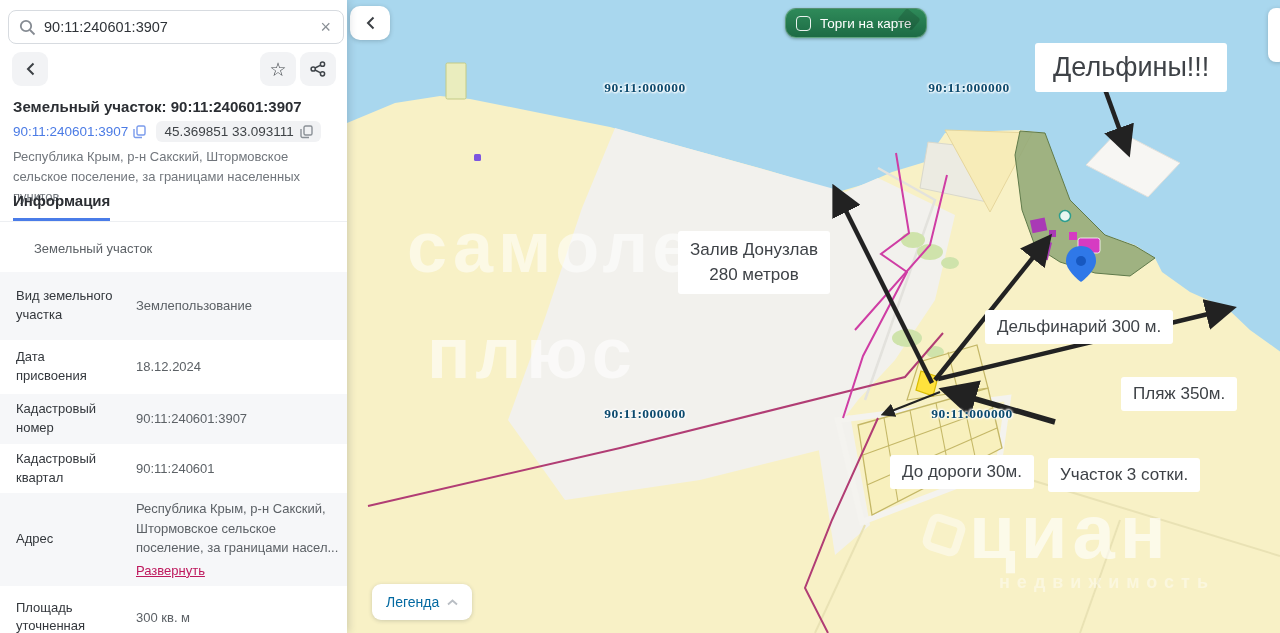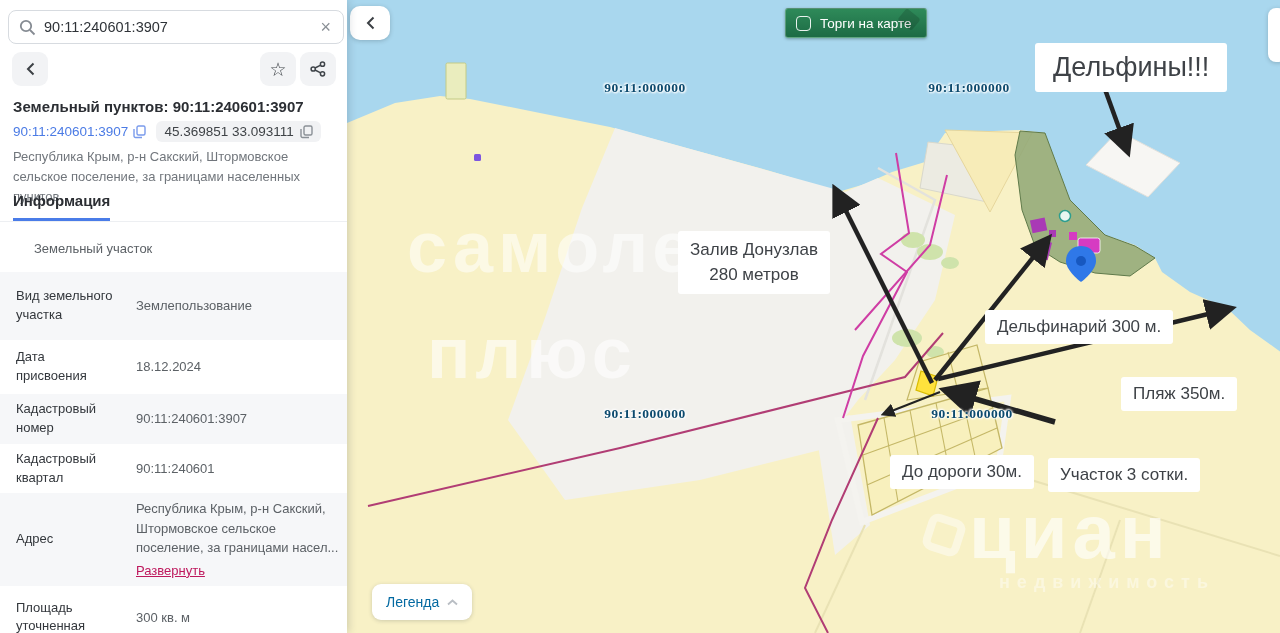--- a/index.html
+++ b/index.html
@@ -66,21 +66,21 @@
     padding:7px 12px; border-radius:3px; white-space:nowrap; text-align:center; z-index:20;margin-top:31px; }
   .an-dolphins { left:688px; top:12px; font-size:27px; padding:9px 18px; }
   .an-bay { left:331px; top:200px; line-height:1.45; }
   .an-dolphinarium { left:638px; top:279px; }
   .an-beach { left:774px; top:346px; }
   .an-road { left:543px; top:424px; }
   .an-plot { left:701px; top:427px; }
 
   .torgi { position:absolute; left:438px; top:8px; height:30px; z-index:22;
     background:linear-gradient(#2e8a59,#1d6b45); border:1px solid rgba(255,255,255,.25);
-    border-radius:3px; display:flex; align-items:center; padding:0 14px 0 10px;
+    border-radius:11px; display:flex; align-items:center; padding:0 14px 0 10px;
     color:#fff; font-size:13.5px; box-shadow:0 1px 3px rgba(0,40,20,.35); overflow:hidden; }
   .torgi::after { content:""; position:absolute; right:8px; top:3px; width:18px; height:15px;
     background:rgba(0,0,0,.15); transform:rotate(40deg); border-radius:3px; }
   .torgi .cb { width:15px; height:15px; border:1.5px solid rgba(255,255,255,.9);
     border-radius:4px; margin-right:9px; flex:none; }
 
   .legend { position:absolute; left:25px; top:584px; height:36px; z-index:22;
     background:#fff; border-radius:9px; box-shadow:0 1px 4px rgba(40,50,60,.2);
     display:flex; align-items:center; gap:8px; padding:0 14px; color:#0369a1; font-size:14px; }
   .collapse { position:absolute; left:3px; top:6px; width:40px; height:34px; z-index:22;
@@ -245,21 +245,21 @@
         <svg width="16" height="16" viewBox="0 0 16 16">
           <circle cx="12.5" cy="3.2" r="2.1" fill="none" stroke="#3f4449" stroke-width="1.5"></circle>
           <circle cx="3.2" cy="8" r="2.1" fill="none" stroke="#3f4449" stroke-width="1.5"></circle>
           <circle cx="12.5" cy="12.8" r="2.1" fill="none" stroke="#3f4449" stroke-width="1.5"></circle>
           <line x1="5" y1="7" x2="10.7" y2="4.2" stroke="#3f4449" stroke-width="1.5"></line>
           <line x1="5" y1="9" x2="10.7" y2="11.8" stroke="#3f4449" stroke-width="1.5"></line>
         </svg>
       </div>
     </div>
 
-    <div class="obj-title">Земельный пунктов: 90:11:240601:3907</div>
+    <div class="obj-title">Земельный участок: 90:11:240601:3907</div>
 
     <div class="chips">
       <span class="chip-blue">
         <span>90:11:240601:3907</span>
         <svg width="13" height="14" viewBox="0 0 13 14">
           <rect x="4" y="1" width="8" height="9" rx="1.5" fill="none" stroke="#7a9bec" stroke-width="1.4"></rect>
           <path d="M9,12.5 H2.5 A1.5,1.5 0 0 1 1,11 V4" fill="none" stroke="#7a9bec" stroke-width="1.4"></path>
         </svg>
       </span>
       <span class="chip-gray">

